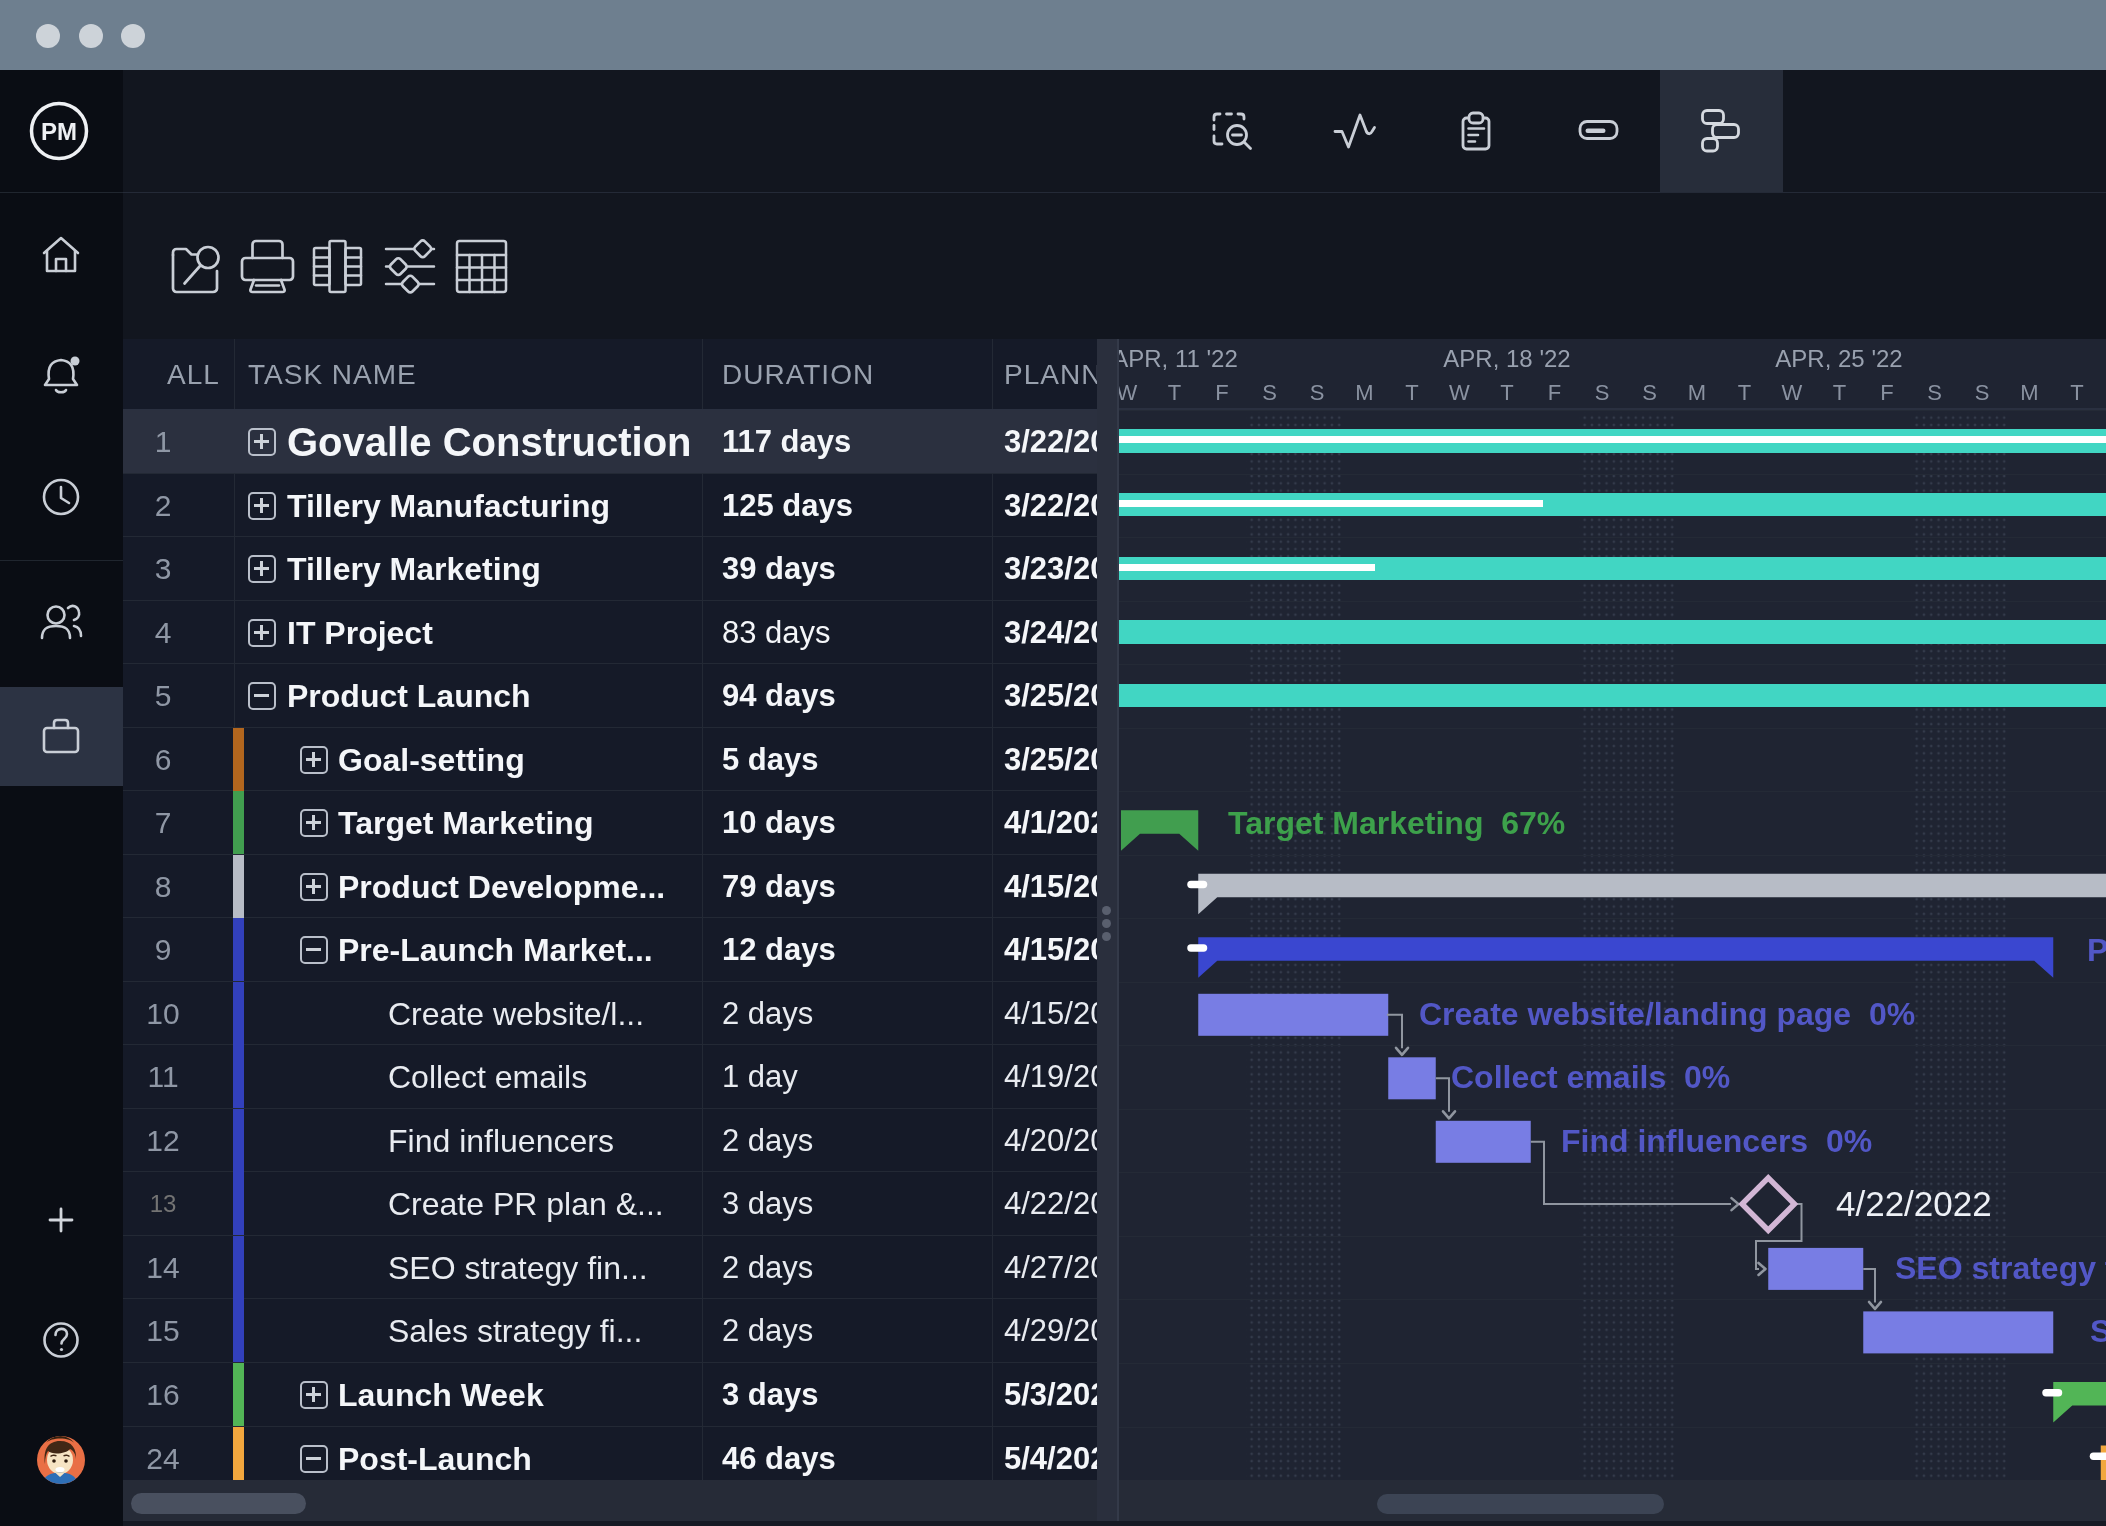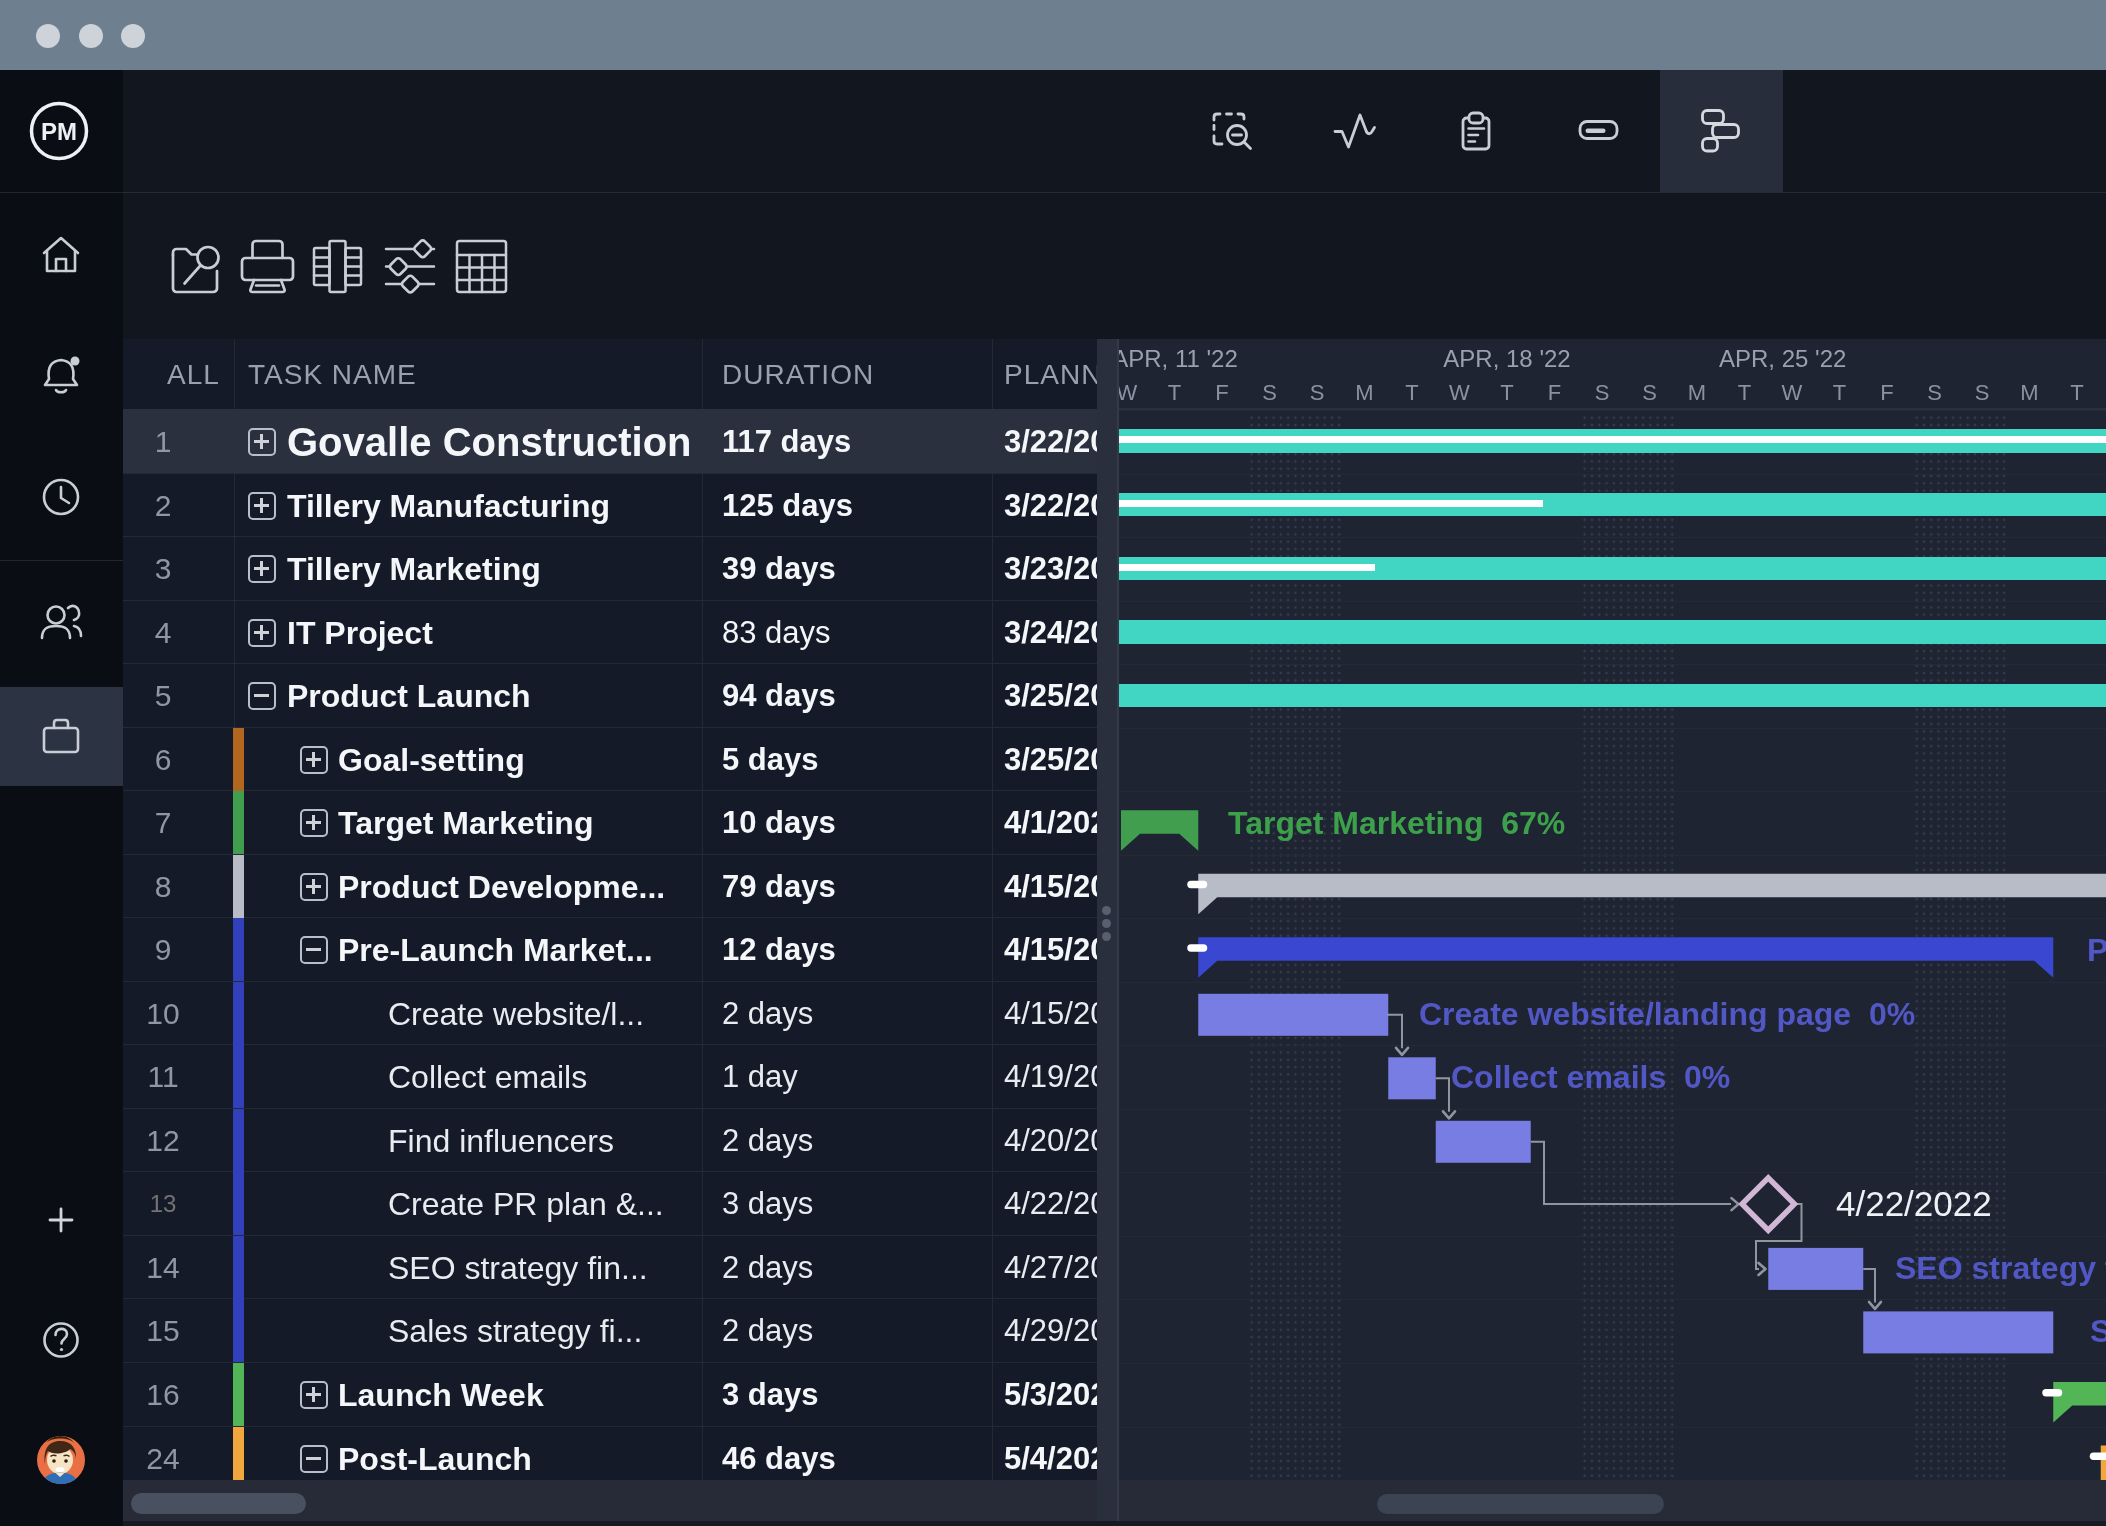--- a/index.html
+++ b/index.html
@@ -327,21 +327,21 @@
           <div class="abs" style="left:4px;top:10px;width:15px;height:3px;background:#cdd2d9"></div>
         </div>
         <div class="abs" style="left:215px;top:0;width:360px;height:64px;line-height:64px;font-size:32px;font-weight:bold;color:#f4f6f9;white-space:nowrap;overflow:hidden">Post-Launch</div>
         <div class="abs" style="left:599px;top:0;height:64px;line-height:64px;font-size:31px;font-weight:bold;color:#f4f6f9">46 days</div>
         <div class="abs" style="left:881px;top:0;width:93px;height:64px;line-height:64px;font-size:31px;font-weight:bold;color:#f4f6f9;white-space:nowrap;overflow:hidden">5/4/2022</div>
       </div>
     </div>
 <div class="abs" style="left:1119px;top:339px;width:987px;height:1141px;overflow:hidden">
       <div class="abs" style="left:-64px;top:6px;width:240px;text-align:center;font-size:24px;color:#99a1af">APR, 11 '22</div>
       <div class="abs" style="left:268px;top:6px;width:240px;text-align:center;font-size:24px;color:#99a1af">APR, 18 '22</div>
-      <div class="abs" style="left:600px;top:6px;width:240px;font-size:24px;color:#99a1af">APR, 25 '22</div>
+      <div class="abs" style="left:600px;top:6px;width:240px;text-align:center;font-size:24px;color:#99a1af">APR, 25 '22</div>
       <div class="abs" style="left:-12.0px;top:40.5px;width:40px;text-align:center;font-size:22px;color:#8a92a1">W</div>
       <div class="abs" style="left:35.5px;top:40.5px;width:40px;text-align:center;font-size:22px;color:#8a92a1">T</div>
       <div class="abs" style="left:83.0px;top:40.5px;width:40px;text-align:center;font-size:22px;color:#8a92a1">F</div>
       <div class="abs" style="left:130.5px;top:40.5px;width:40px;text-align:center;font-size:22px;color:#8a92a1">S</div>
       <div class="abs" style="left:178.0px;top:40.5px;width:40px;text-align:center;font-size:22px;color:#8a92a1">S</div>
       <div class="abs" style="left:225.5px;top:40.5px;width:40px;text-align:center;font-size:22px;color:#8a92a1">M</div>
       <div class="abs" style="left:273.0px;top:40.5px;width:40px;text-align:center;font-size:22px;color:#8a92a1">T</div>
       <div class="abs" style="left:320.5px;top:40.5px;width:40px;text-align:center;font-size:22px;color:#8a92a1">W</div>
       <div class="abs" style="left:368.0px;top:40.5px;width:40px;text-align:center;font-size:22px;color:#8a92a1">T</div>
       <div class="abs" style="left:415.5px;top:40.5px;width:40px;text-align:center;font-size:22px;color:#8a92a1">F</div>
@@ -412,17 +412,18 @@
         <path d="M612.5,859.1250000000001 L619.5,865.1250000000001 L612.5,871.1250000000001" stroke="#9096a0" stroke-width="2.6" fill="none" stroke-linecap="round" stroke-linejoin="round"></path>
         <path d="M676 865.1 H682.5 V902.1 H637 V929.9 H640" stroke="#9096a0" stroke-width="2" fill="none"></path>
         <path d="M639.5,923.8899999999999 L646.5,929.8899999999999 L639.5,935.8899999999999" stroke="#9096a0" stroke-width="2.6" fill="none" stroke-linecap="round" stroke-linejoin="round"></path>
         <path d="M744.25 929.9 H756 V963.4" stroke="#9096a0" stroke-width="2" fill="none"></path>
         <path d="M750,962.9200000000001 L756,969.9200000000001 L762,962.9200000000001" stroke="#9096a0" stroke-width="2.6" fill="none" stroke-linecap="round" stroke-linejoin="round"></path>
         <rect x="630.75" y="846.6" width="37" height="37" transform="rotate(45 649.25 865.1)" fill="#1f2432" stroke="#d2b6d5" stroke-width="5.5"></rect>
       </svg>
       <div class="abs" style="left:109px;top:452.2px;height:64px;line-height:64px;font-size:32px;font-weight:bold;color:#3da14b;white-space:nowrap">Target Marketing&nbsp; 67%</div>
       <div class="abs" style="left:300px;top:642.8px;height:64px;line-height:64px;font-size:32px;font-weight:bold;color:#5257c6;white-space:nowrap">Create website/landing page&nbsp; 0%</div>
       <div class="abs" style="left:332px;top:706.3px;height:64px;line-height:64px;font-size:32px;font-weight:bold;color:#5257c6;white-space:nowrap">Collect emails&nbsp; 0%</div>
+      <div class="abs" style="left:442px;top:769.8px;height:64px;line-height:64px;font-size:32px;font-weight:bold;color:#5257c6;white-space:nowrap">Find influencers&nbsp; 0%</div>
       <div class="abs" style="left:717px;top:833.4px;height:64px;line-height:64px;font-size:35px;font-weight:normal;color:#eef1f6;white-space:nowrap">4/22/2022</div>
       <div class="abs" style="left:776px;top:896.9px;height:64px;line-height:64px;font-size:32px;font-weight:bold;color:#5257c6;white-space:nowrap">SEO strategy fin...</div>
       <div class="abs" style="left:971px;top:960.4px;height:64px;line-height:64px;font-size:32px;font-weight:bold;color:#5257c6;white-space:nowrap">Sales strategy fi...</div>
       <div class="abs" style="left:968px;top:579.2px;height:64px;line-height:64px;font-size:32px;font-weight:bold;color:#5257c6;white-space:nowrap">Pre-Launch Market...</div>
     </div>
 </div>
 </body></html>

